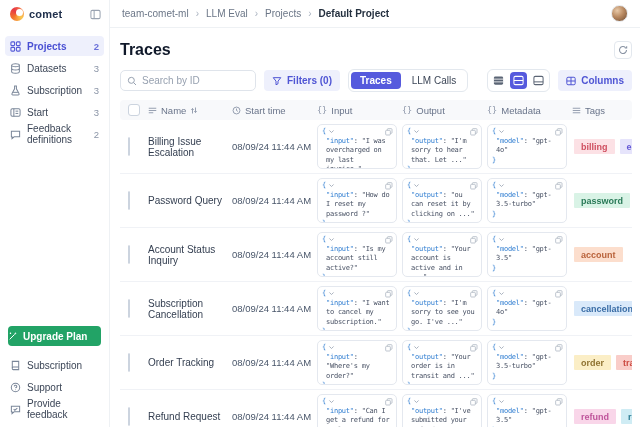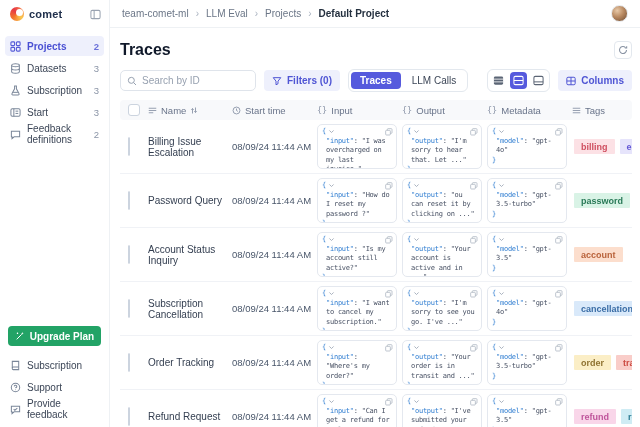--- a/index.html
+++ b/index.html
@@ -37,21 +37,21 @@
   .nav-item { display:flex; align-items:center; gap:6px; height:20px; padding:0 5px;
     border-radius:4px; font-size:10px; color:#3c4657; cursor:pointer; }
   .nav-item .cicon { color:#7a8699; display:flex; flex:0 0 auto; }
   .nav-item .count { margin-left:auto; color:#8a94a6; font-size:9.5px; }
   .nav-item.selected { background:#eef0fc; color:#4a50d3; font-weight:bold; }
   .nav-item.selected .cicon { color:#555bd8; }
   .nav-item.selected .count { color:#6a70da; }
   .side-bottom { margin-top:auto; display:flex; flex-direction:column; gap:2px; padding:0 5px; }
   .upgrade-btn { margin:0 3px 7px; height:20px; border-radius:4px; background:#22a366;
     color:#fff; font-size:10px; font-weight:bold; display:flex; align-items:center;
-    justify-content:center; gap:5px; border:none; cursor:pointer; }
+    gap:5px; border:none; cursor:pointer; }
 
   
   .main-header { margin:10px 8px 0 10px; height:24px; display:flex; align-items:center;
     justify-content:space-between; }
   .page-title { font-size:16px; font-weight:bold; color:#10192a; }
   .refresh-btn { width:18px; height:18px; border:1px solid #e3e8ee; border-radius:4px;
     background:#fff; display:flex; align-items:center; justify-content:center;
     color:#8a94a4; cursor:pointer; }
 
   .toolbar { margin:8px 8px 9px 10px; height:21px; display:flex; align-items:center; gap:8px; }

